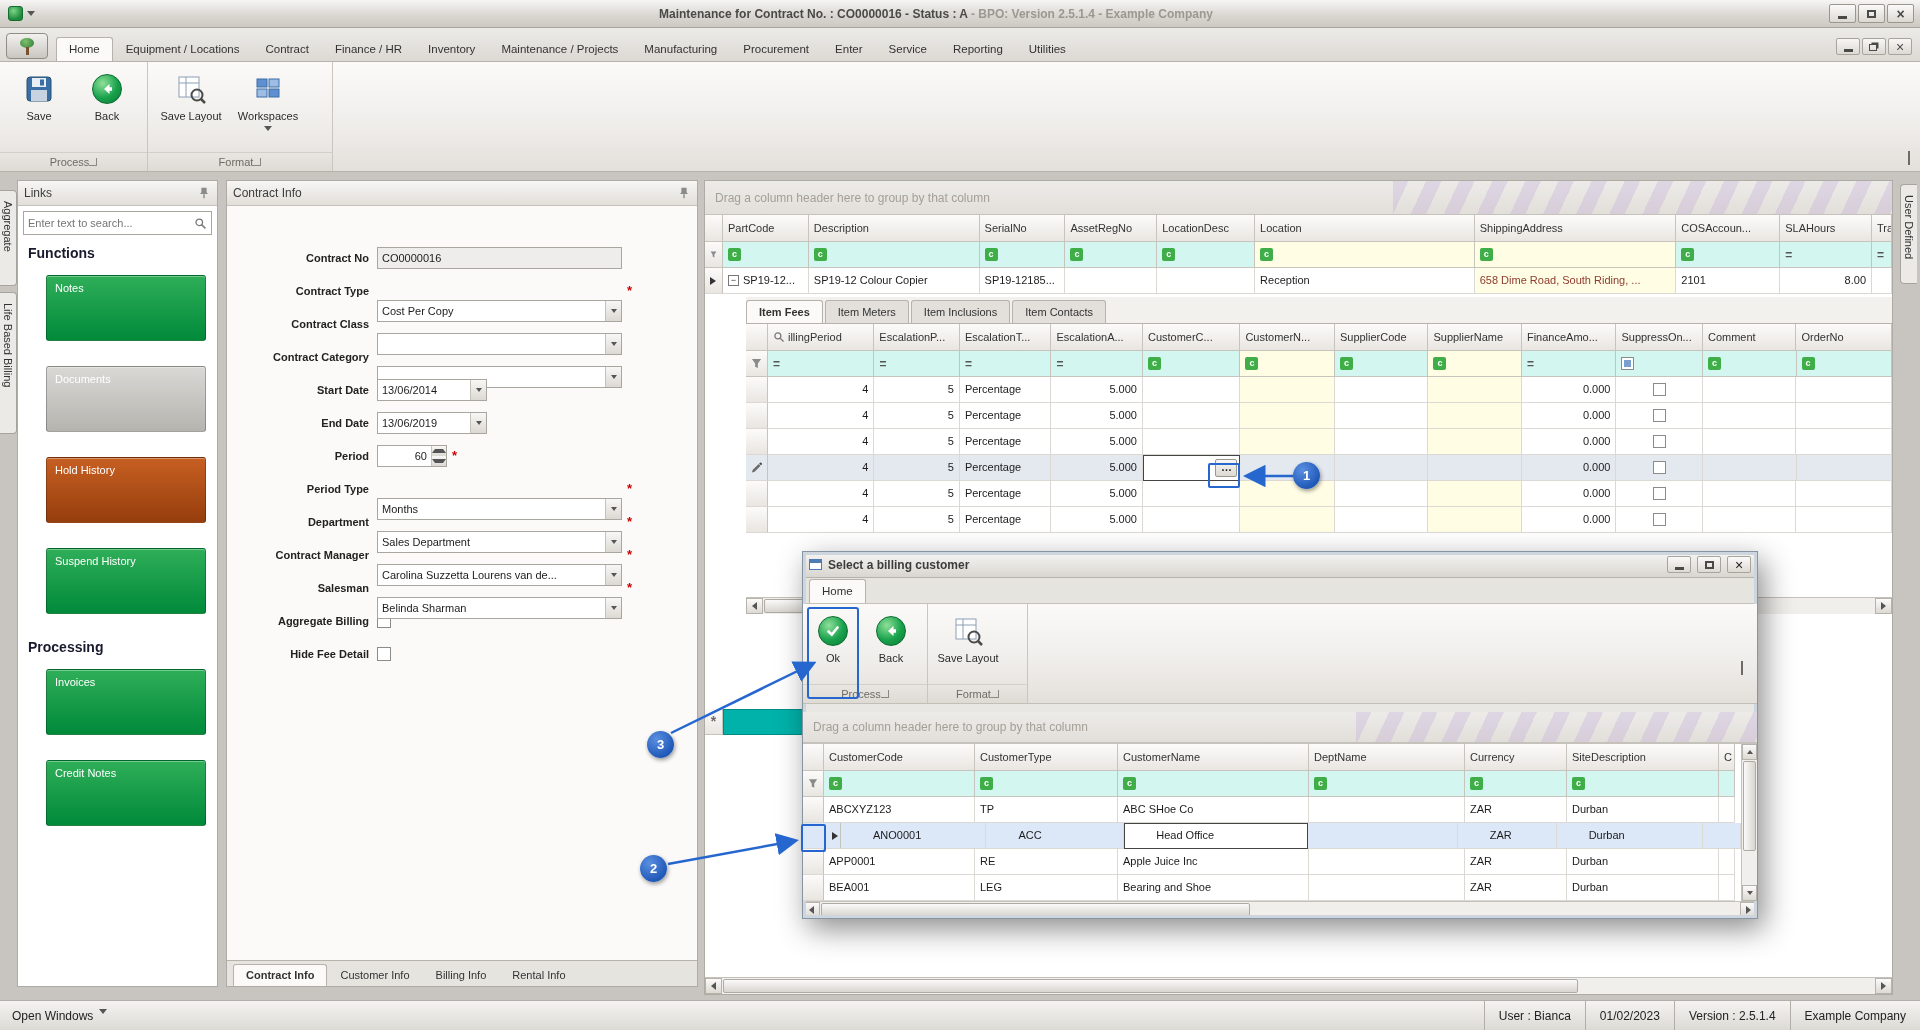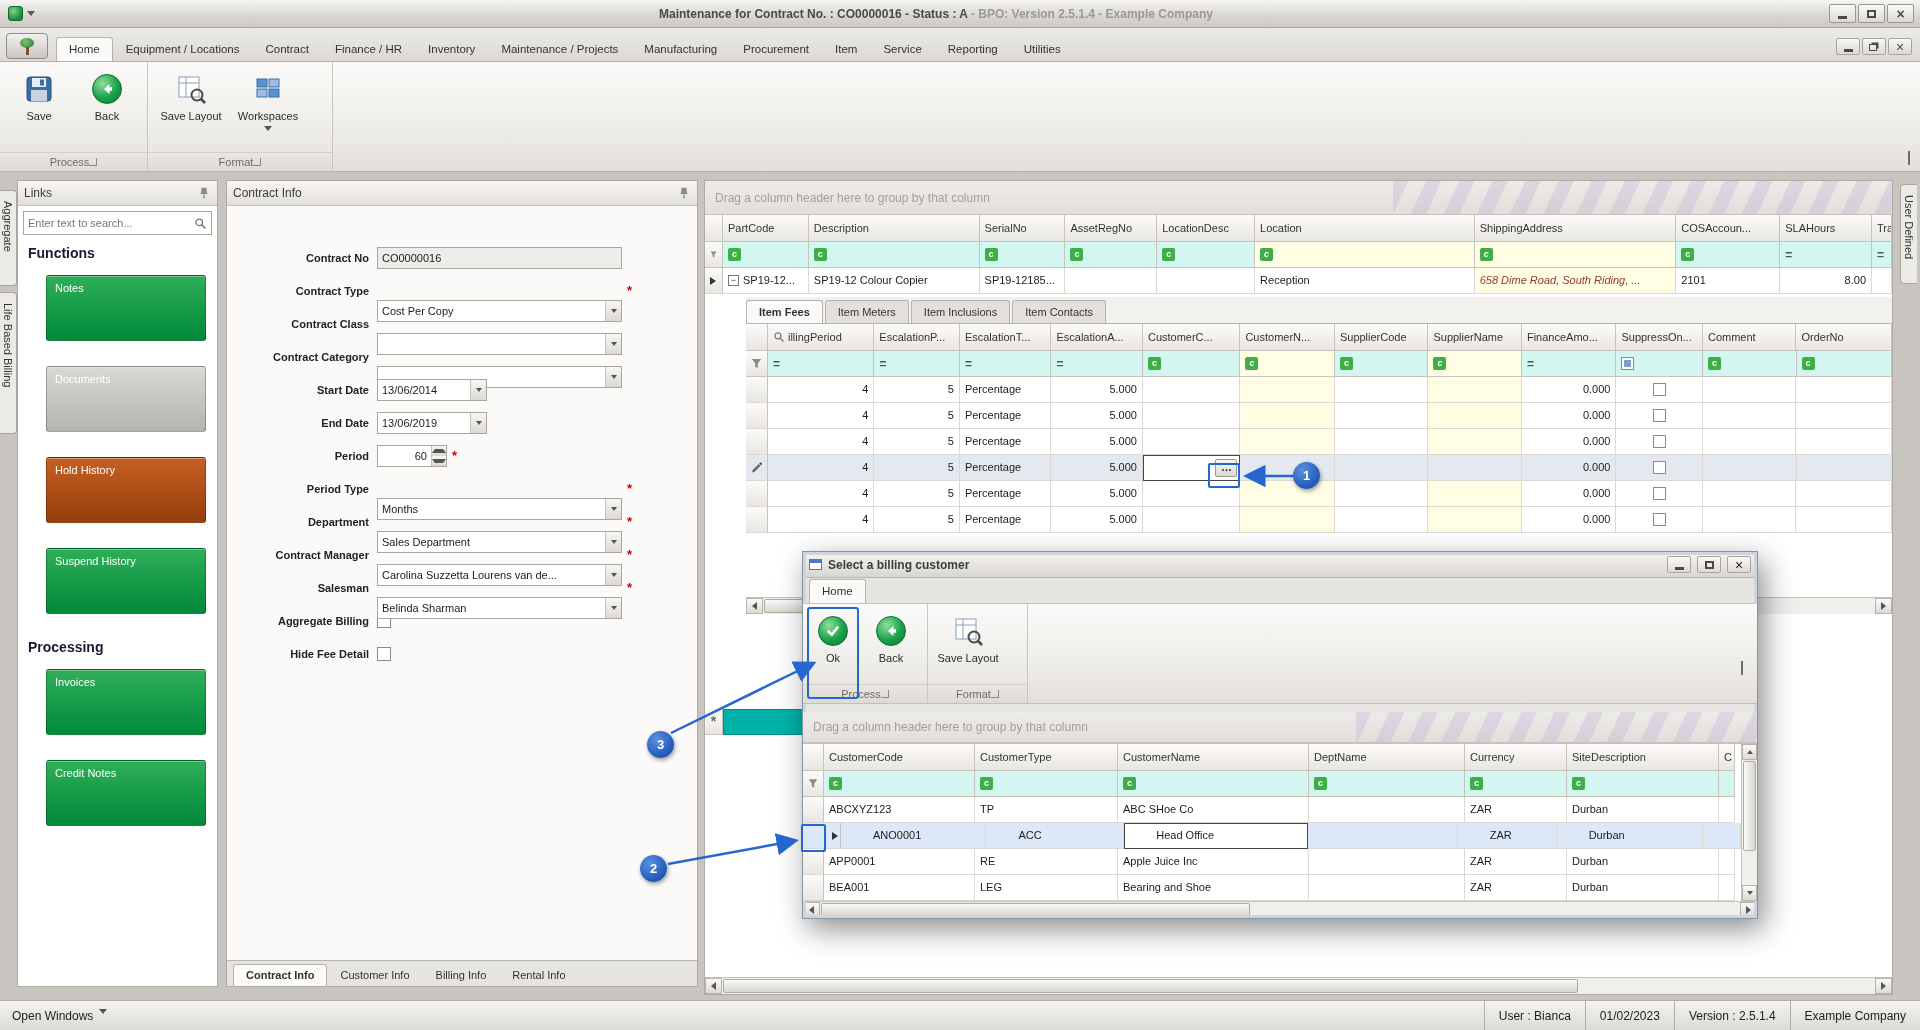--- a/index.html
+++ b/index.html
@@ -111,21 +111,21 @@
     display:flex; align-items:center; padding-left:10px; color:#a39f97; font-size:12px; overflow:hidden; }
   .stripes { position:absolute; right:0; top:0; height:100%; width:42%;
     background:repeating-linear-gradient(115deg, rgba(185,160,215,.28) 0 14px, rgba(255,255,255,0) 14px 30px); }
   .grow { display:flex; }
   .hcell { height:27px; line-height:26px; padding:0 5px; font-size:11px; color:#333; white-space:nowrap; overflow:hidden;
     background:linear-gradient(#fcfbfa,#e9e6e1); border-right:1px solid #c7c4be; border-bottom:1px solid #c7c4be; display:flex; align-items:center; gap:3px; }
   .cell { height:26px; line-height:25px; padding:0 5px; font-size:11px; white-space:nowrap; overflow:hidden;
     border-right:1px solid #dcd9d4; border-bottom:1px solid #dcd9d4; background:#fff; }
   .fcell { height:26px; background:#d3f6f0; border-right:1px solid #c7c4be; border-bottom:1px solid #c7c4be;
     display:flex; align-items:center; padding:0 5px; gap:3px; }
-  .fcell.yel, .cell.yel { background:#fffde3;font-style:italic; }
+  .fcell.yel, .cell.yel { background:#fffde3; }
   .num { text-align:right; }
   .ind { background:linear-gradient(#fcfbfa,#e9e6e1); border-right:1px solid #c7c4be; display:flex; align-items:center; justify-content:center; }
   .row-arrow { width:0; height:0; border-top:4px solid transparent; border-bottom:4px solid transparent; border-left:6px solid #333; display:none; }
   .abc { display:inline-block; width:13px; height:13px; background:#3fae49; border-radius:2px; color:#fff;
     font-size:9px; line-height:13px; text-align:center; font-weight:bold; }
   .abc::after { content:"c"; }
   .eqicon::after { content:"="; color:#555; font-weight:bold; font-size:12px; }
   .checkbox { width:13px; height:13px; border:1px solid #8b8b8b; background:#fff; display:inline-block; }
   .fchk { position:relative; } .fchk::after { content:""; position:absolute; inset:2px; background:#7c9fd0; }
   .expand-box { width:11px; height:11px; border:1px solid #777; background:#fff; font-size:9px; line-height:9px;
@@ -253,21 +253,21 @@
         <div class="rtab">Finance / HR</div>
 
         <div class="rtab">Inventory</div>
 
         <div class="rtab">Maintenance / Projects</div>
 
         <div class="rtab">Manufacturing</div>
 
         <div class="rtab">Procurement</div>
 
-        <div class="rtab">Item</div>
+        <div class="rtab">Enter</div>
 
         <div class="rtab">Service</div>
 
         <div class="rtab">Reporting</div>
 
         <div class="rtab">Utilities</div>
       </div>
     <div class="mdibtns">
       <span class="mbtn">
           <span class="glyph-min" style="margin-top:7px;"></span>

